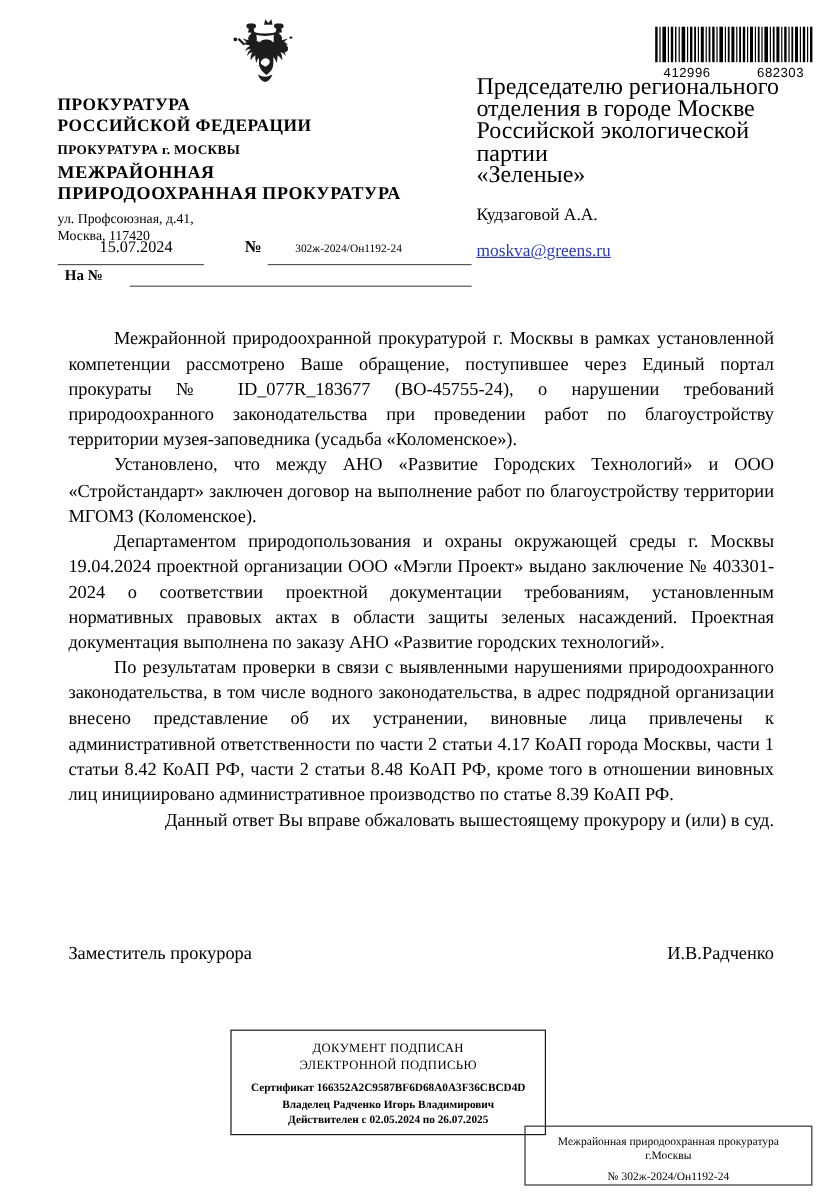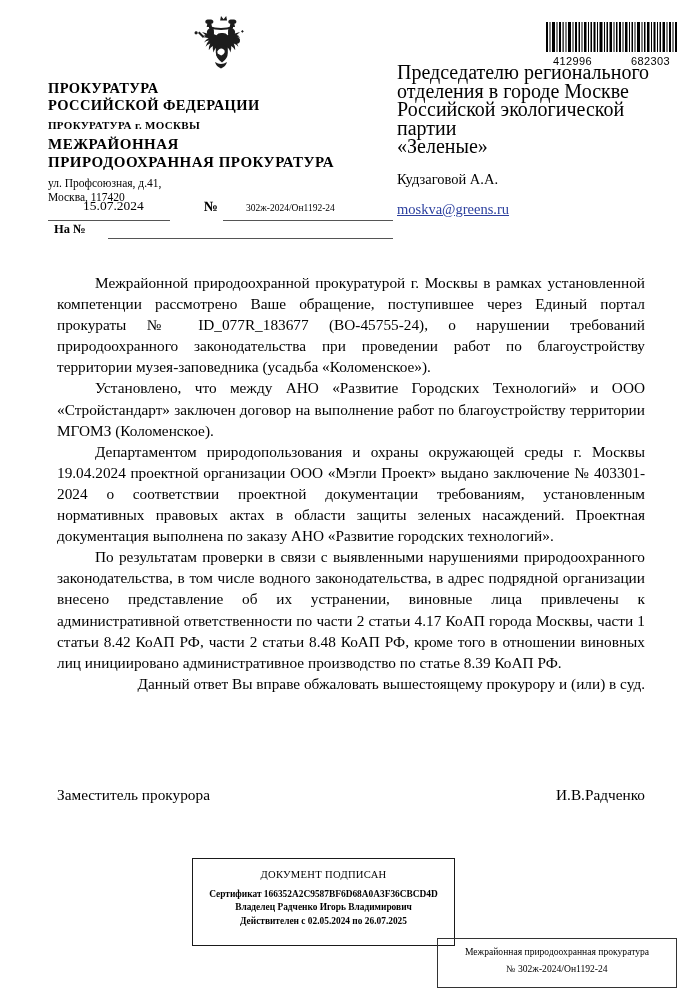--- a/index.html
+++ b/index.html
@@ -417,37 +417,39 @@
     <p class="last-para">Данный ответ Вы вправе обжаловать вышестоящему прокурору и (или) в суд.</p>
   </div>
 
   <div class="signature-row">
     <span>Заместитель прокурора</span>
     <span>И.В.Радченко</span>
   </div>
 
   <div class="esign">
     <div class="esign-title">ДОКУМЕНТ ПОДПИСАН</div>
+    <div class="esign-title">ЭЛЕКТРОННОЙ ПОДПИСЬЮ</div>
     <div class="esign-line esign-cert">
       <span class="lbl">Сертификат</span>
       <span>166352A2C9587BF6D68A0A3F36CBCD4D</span>
     </div>
     <div class="esign-line">
       <span class="lbl">Владелец</span>
       <span>Радченко Игорь Владимирович</span>
     </div>
     <div class="esign-line">
       <span class="lbl">Действителен с</span>
       <span>02.05.2024</span>
       <span>по</span>
       <span>26.07.2025</span>
     </div>
   </div>
 
   <div class="reg-stamp">
     <div class="reg-stamp-line">Межрайонная природоохранная прокуратура</div>
+    <div class="reg-stamp-line">г.Москвы</div>
     <div class="reg-stamp-num">
       <span>№</span>
       <span>302ж-2024/Он1192-24</span>
     </div>
   </div>
 
 </div>
 
 </body></html>

